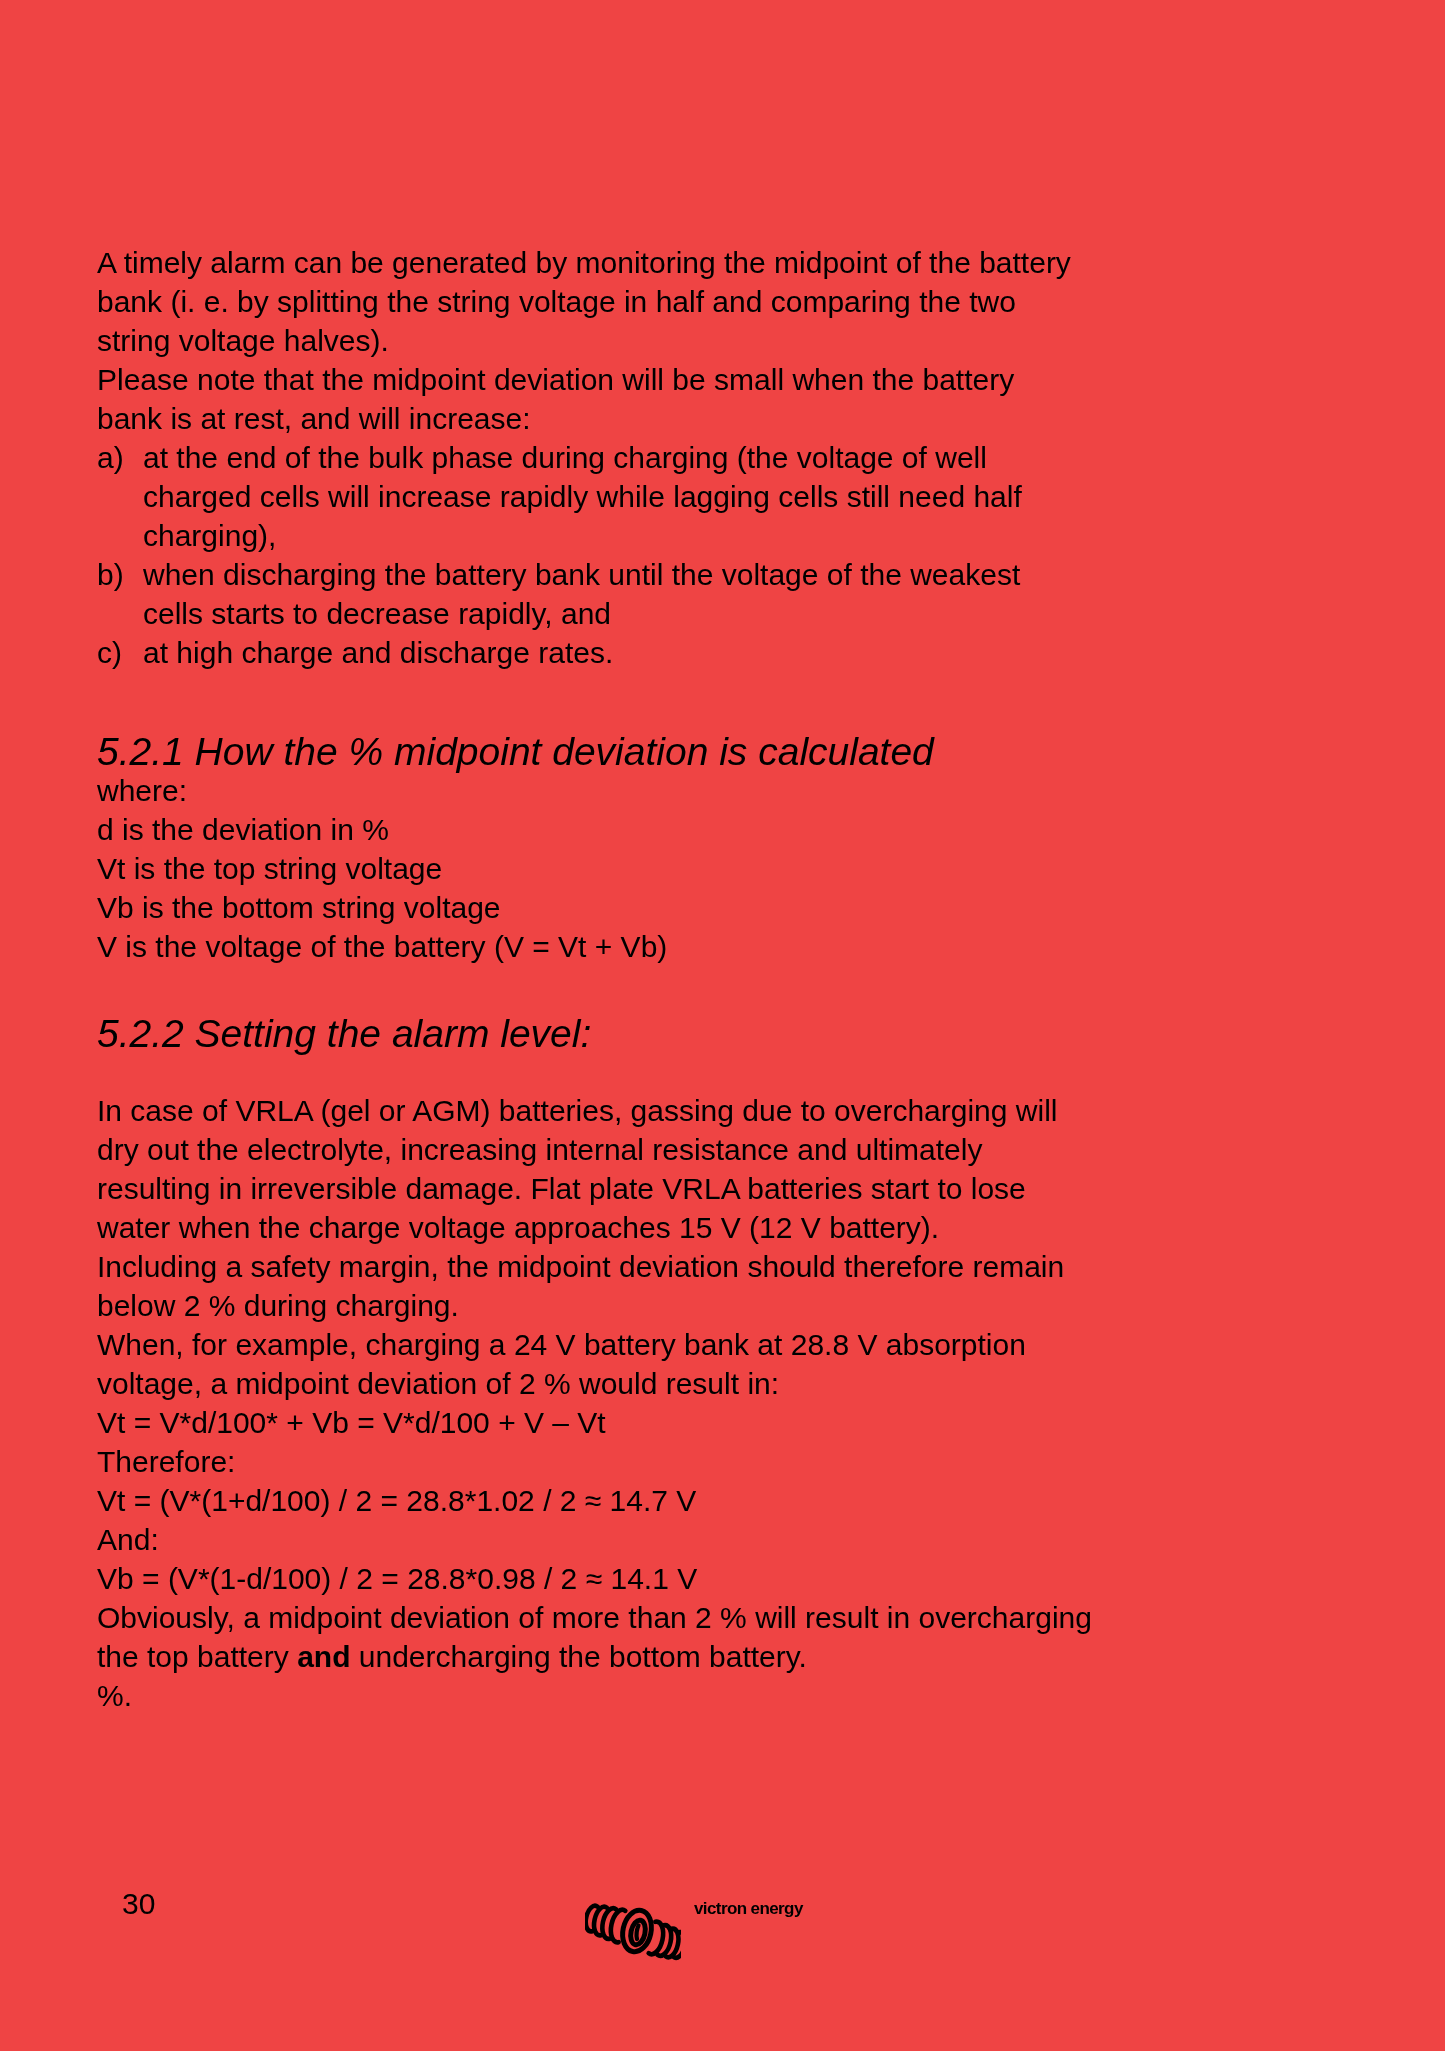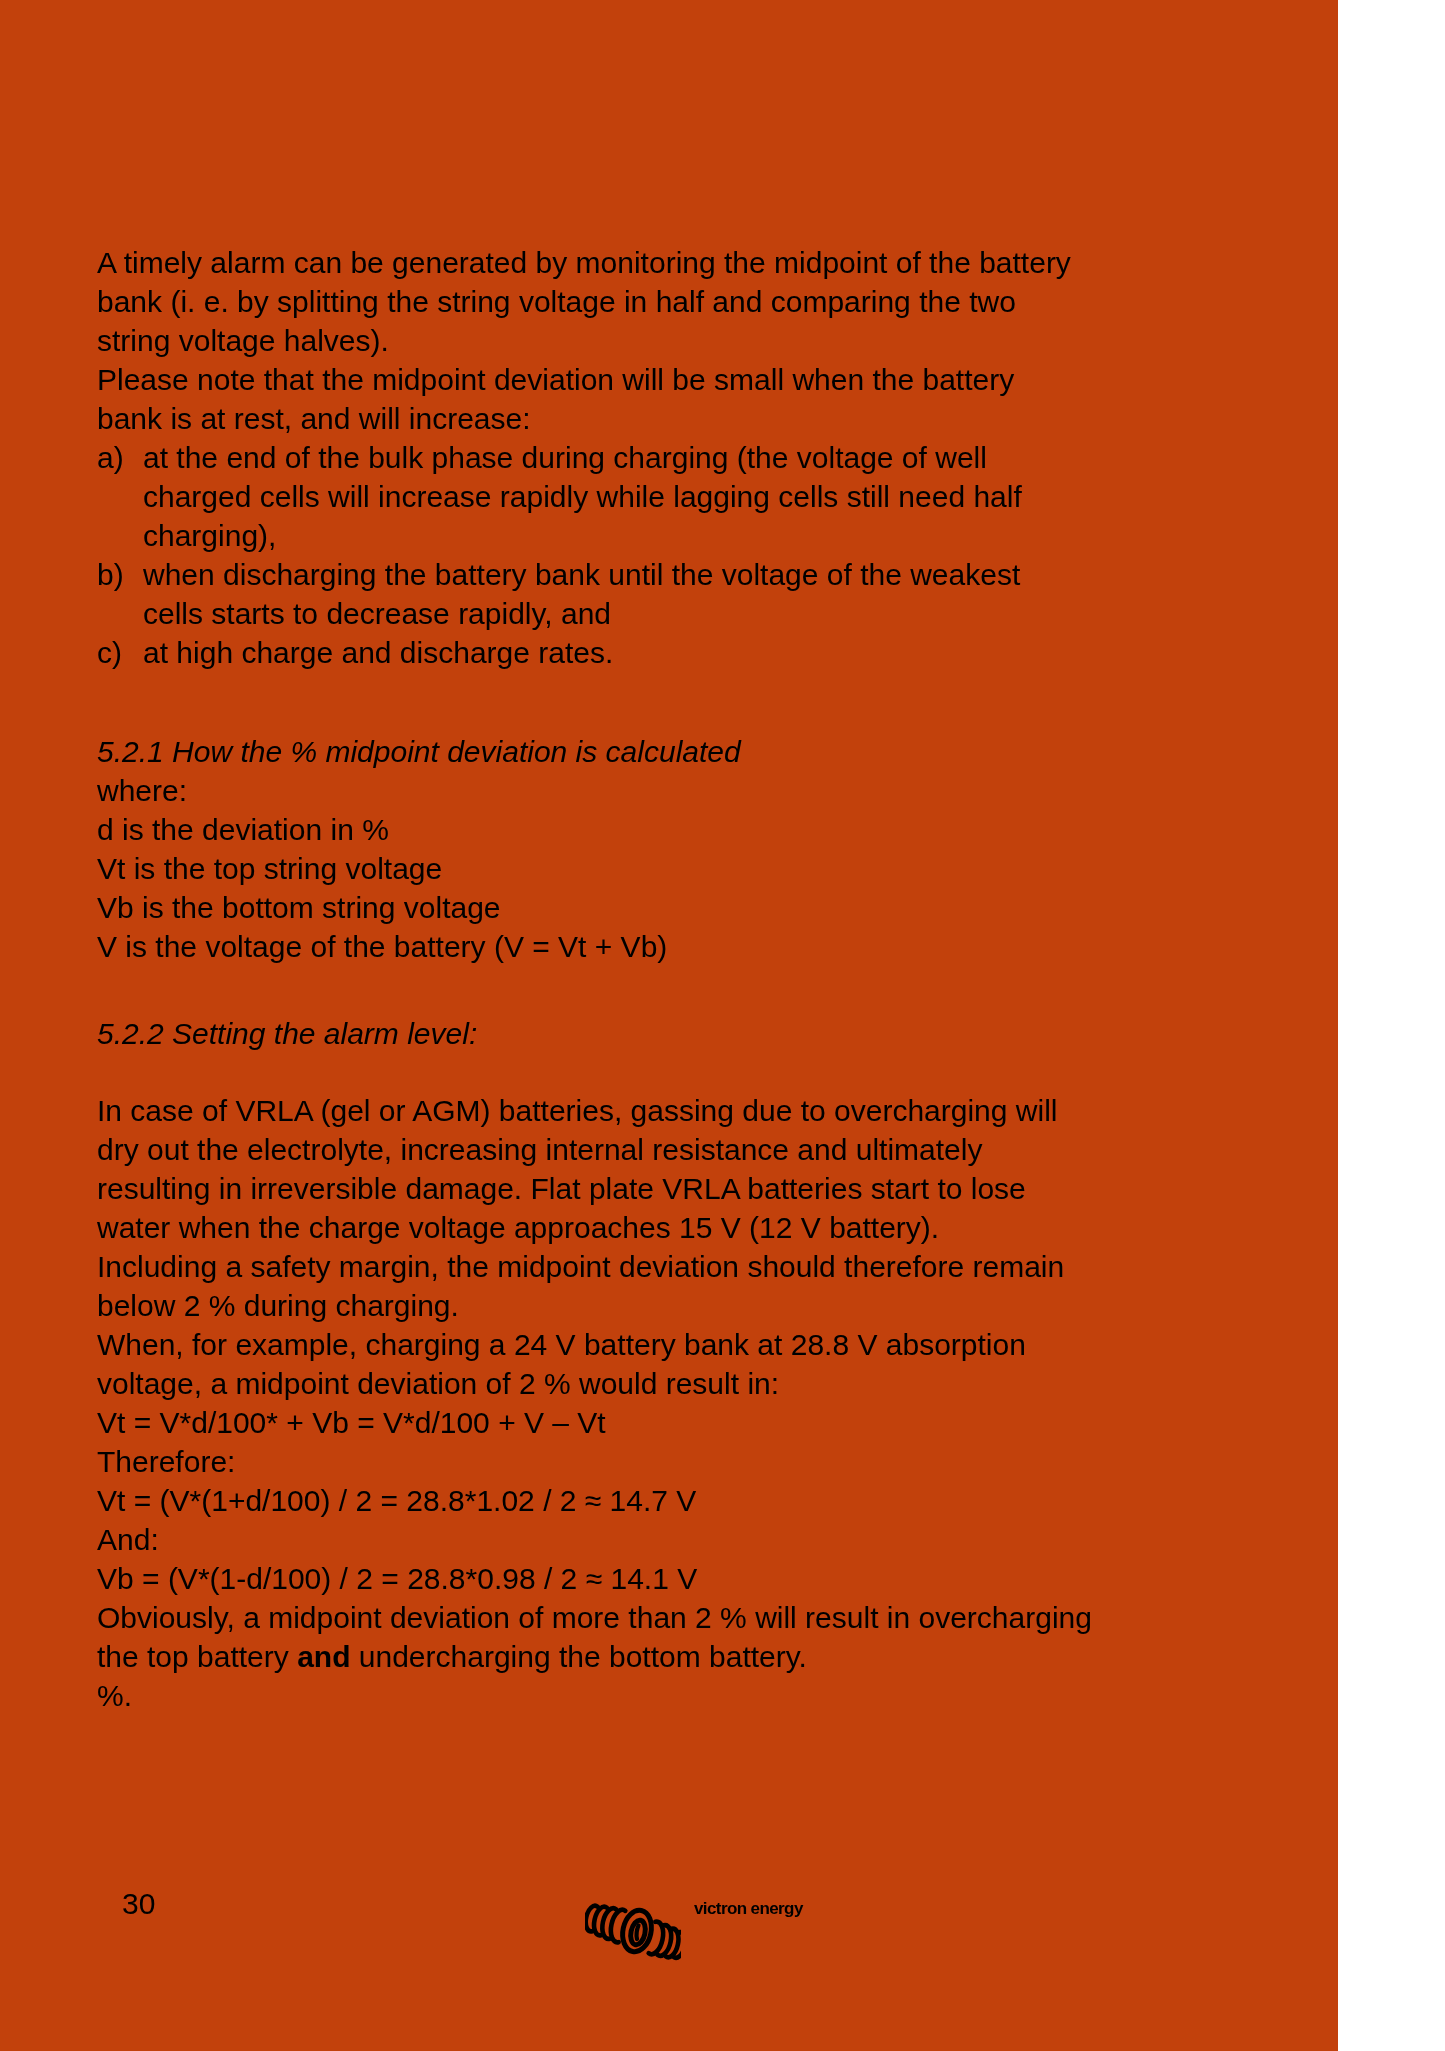--- a/index.html
+++ b/index.html
@@ -1,36 +1,36 @@
 <!DOCTYPE html>
 <html><head>
 <meta charset="utf-8">
 <style>
   * { margin:0; padding:0; box-sizing:border-box; }
   html, body { background:#ffffff; }
   .page {
     position:relative;
-    width:1338px; height:2051px;
-    background:#c2410c;
+    width:1445px; height:2051px;
+    background:#ef4444;
     color:#000000;
     font-family:"Liberation Sans", sans-serif;
     font-size:30px;
     line-height:39px;
     overflow:hidden;
   }
   .content { position:absolute; left:97px; top:243px; width:1200px; }
   .pre { white-space:pre-line; }
   .abc-list { list-style:none; }
   .abc-item { display:flex; }
   .abc-item .marker { flex:0 0 46px; width:46px; }
   .abc-item .item-lines { flex:1 1 auto; }
   .subheading {
     font-style:italic;
     font-weight:400;
-    font-size:30px;
+    font-size:39px;
     line-height:39px;
   }
   .h521 { margin-top:60px; }
   .formula { margin-top:36px; }
   .where-block { }
   .h522 { margin-top:48px; }
   .alarm-para { margin-top:38px; }
   .line { display:block; }
   b { font-weight:700; }
   .footer { position:absolute; left:0; top:1884px; width:1445px; height:130px; }

